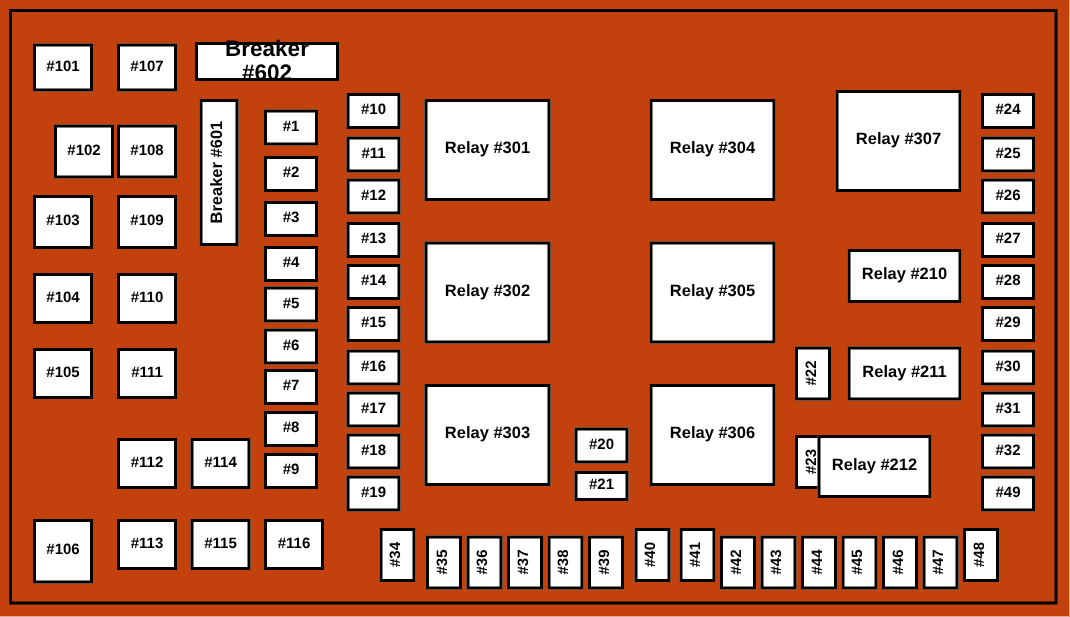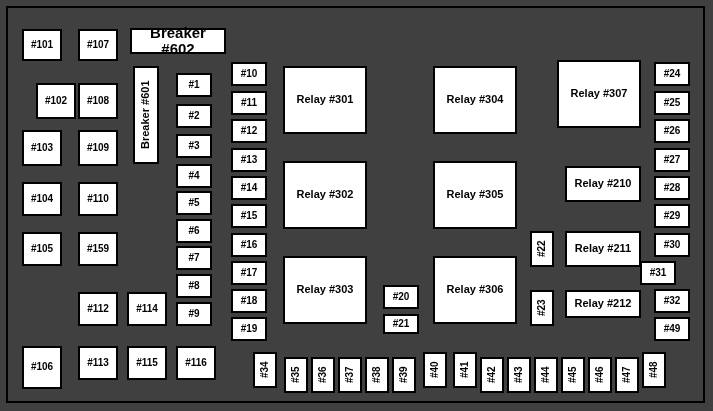--- a/index.html
+++ b/index.html
@@ -7,21 +7,21 @@
     padding: 0;
     background: #ffffff;
   }
   body {
     font-family: "Liberation Sans", sans-serif;
   }
   #diagram {
     position: relative;
     width: 713px;
     height: 411px;
-    background: #404040;
+    background: #c2410c;
     overflow: hidden;
   }
   .frame {
     position: absolute;
     left: 6px;
     top: 6px;
     width: 699px;
     height: 397px;
     border: 2px solid #000000;
     box-sizing: border-box;
@@ -68,21 +68,21 @@
     <div class="box fuse" style="left: 78px; top: 29px; width: 40px; height: 32px;">#107</div>
     <div class="box breaker-h" style="left: 130px; top: 28px; width: 96px; height: 26px;">Breaker  #602</div>
     <div class="box fuse" style="left: 22px; top: 83px; width: 40px; height: 36px; margin-left: 14px;">#102</div>
     <div class="box fuse" style="left: 78px; top: 83px; width: 40px; height: 36px;">#108</div>
     <div class="box vert-breaker" style="left: 133px; top: 66px; width: 26px; height: 98px;">Breaker  #601</div>
     <div class="box fuse" style="left: 22px; top: 130px; width: 40px; height: 36px;">#103</div>
     <div class="box fuse" style="left: 78px; top: 130px; width: 40px; height: 36px;">#109</div>
     <div class="box fuse" style="left: 22px; top: 182px; width: 40px; height: 34px;">#104</div>
     <div class="box fuse" style="left: 78px; top: 182px; width: 40px; height: 34px;">#110</div>
     <div class="box fuse" style="left: 22px; top: 232px; width: 40px; height: 34px;">#105</div>
-    <div class="box fuse" style="left: 78px; top: 232px; width: 40px; height: 34px;">#159</div>
+    <div class="box fuse" style="left: 78px; top: 232px; width: 40px; height: 34px;">#111</div>
     <div class="box fuse" style="left: 78px; top: 292px; width: 40px; height: 34px;">#112</div>
     <div class="box fuse" style="left: 127px; top: 292px; width: 40px; height: 34px;">#114</div>
     <div class="box fuse" style="left: 22px; top: 346px; width: 40px; height: 43px;">#106</div>
     <div class="box fuse" style="left: 78px; top: 346px; width: 40px; height: 34px;">#113</div>
     <div class="box fuse" style="left: 127px; top: 346px; width: 40px; height: 34px;">#115</div>
     <div class="box fuse" style="left: 176px; top: 346px; width: 40px; height: 34px;">#116</div>
     <div class="box fuse" style="left: 176px; top: 73px; width: 36px; height: 24px;">#1</div>
     <div class="box fuse" style="left: 176px; top: 104px; width: 36px; height: 24px;">#2</div>
     <div class="box fuse" style="left: 176px; top: 134px; width: 36px; height: 24px;">#3</div>
     <div class="box fuse" style="left: 176px; top: 164px; width: 36px; height: 24px;">#4</div>
@@ -107,29 +107,29 @@
     <div class="box fuse" style="left: 383px; top: 285px; width: 36px; height: 24px;">#20</div>
     <div class="box fuse" style="left: 383px; top: 314px; width: 36px; height: 20px;">#21</div>
     <div class="box relay" style="left: 433px; top: 66px; width: 84px; height: 68px;">Relay  #304</div>
     <div class="box relay" style="left: 433px; top: 161px; width: 84px; height: 68px;">Relay  #305</div>
     <div class="box relay" style="left: 433px; top: 256px; width: 84px; height: 68px;">Relay  #306</div>
     <div class="box vert" style="left: 530px; top: 231px; width: 24px; height: 36px;">#22</div>
     <div class="box vert" style="left: 530px; top: 290px; width: 24px; height: 36px;">#23</div>
     <div class="box relay" style="left: 557px; top: 60px; width: 84px; height: 68px;">Relay  #307</div>
     <div class="box relay" style="left: 565px; top: 166px; width: 76px; height: 36px;">Relay  #210</div>
     <div class="box relay" style="left: 565px; top: 231px; width: 76px; height: 36px;">Relay  #211</div>
-    <div class="box relay" style="left: 565px; top: 290px; width: 76px; height: 28px;">Relay  #212</div>
+    <div class="box relay" style="left: 545px; top: 290px; width: 76px; height: 42px;">Relay  #212</div>
     <div class="box fuse" style="left: 654px; top: 62px; width: 36px; height: 24px;">#24</div>
     <div class="box fuse" style="left: 654px; top: 91px; width: 36px; height: 24px;">#25</div>
     <div class="box fuse" style="left: 654px; top: 119px; width: 36px; height: 24px;">#26</div>
     <div class="box fuse" style="left: 654px; top: 148px; width: 36px; height: 24px;">#27</div>
     <div class="box fuse" style="left: 654px; top: 176px; width: 36px; height: 24px;">#28</div>
     <div class="box fuse" style="left: 654px; top: 204px; width: 36px; height: 24px;">#29</div>
     <div class="box fuse" style="left: 654px; top: 233px; width: 36px; height: 24px;">#30</div>
-    <div class="box fuse" style="left: 640px; top: 261px; width: 36px; height: 24px;">#31</div>
+    <div class="box fuse" style="left: 654px; top: 261px; width: 36px; height: 24px;">#31</div>
     <div class="box fuse" style="left: 654px; top: 289px; width: 36px; height: 24px;">#32</div>
     <div class="box fuse" style="left: 654px; top: 317px; width: 36px; height: 24px;">#49</div>
     <div class="box vert" style="left: 253px; top: 352px; width: 24px; height: 36px;">#34</div>
     <div class="box vert" style="left: 284px; top: 357px; width: 24px; height: 36px;">#35</div>
     <div class="box vert" style="left: 311px; top: 357px; width: 24px; height: 36px;">#36</div>
     <div class="box vert" style="left: 338px; top: 357px; width: 24px; height: 36px;">#37</div>
     <div class="box vert" style="left: 365px; top: 357px; width: 24px; height: 36px;">#38</div>
     <div class="box vert" style="left: 392px; top: 357px; width: 24px; height: 36px;">#39</div>
     <div class="box vert" style="left: 423px; top: 352px; width: 24px; height: 36px;">#40</div>
     <div class="box vert" style="left: 453px; top: 352px; width: 24px; height: 36px;">#41</div>

